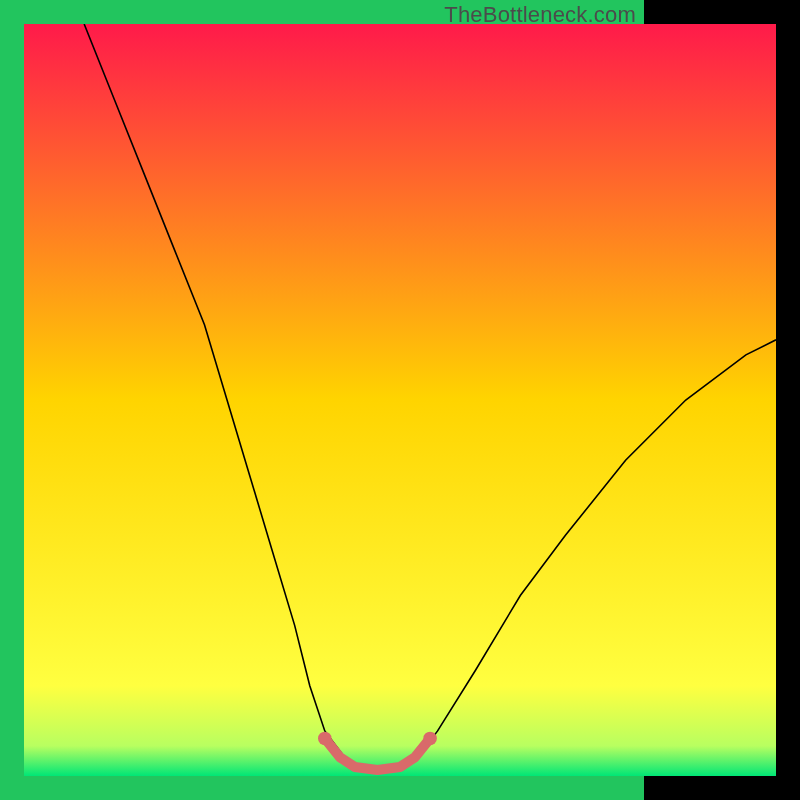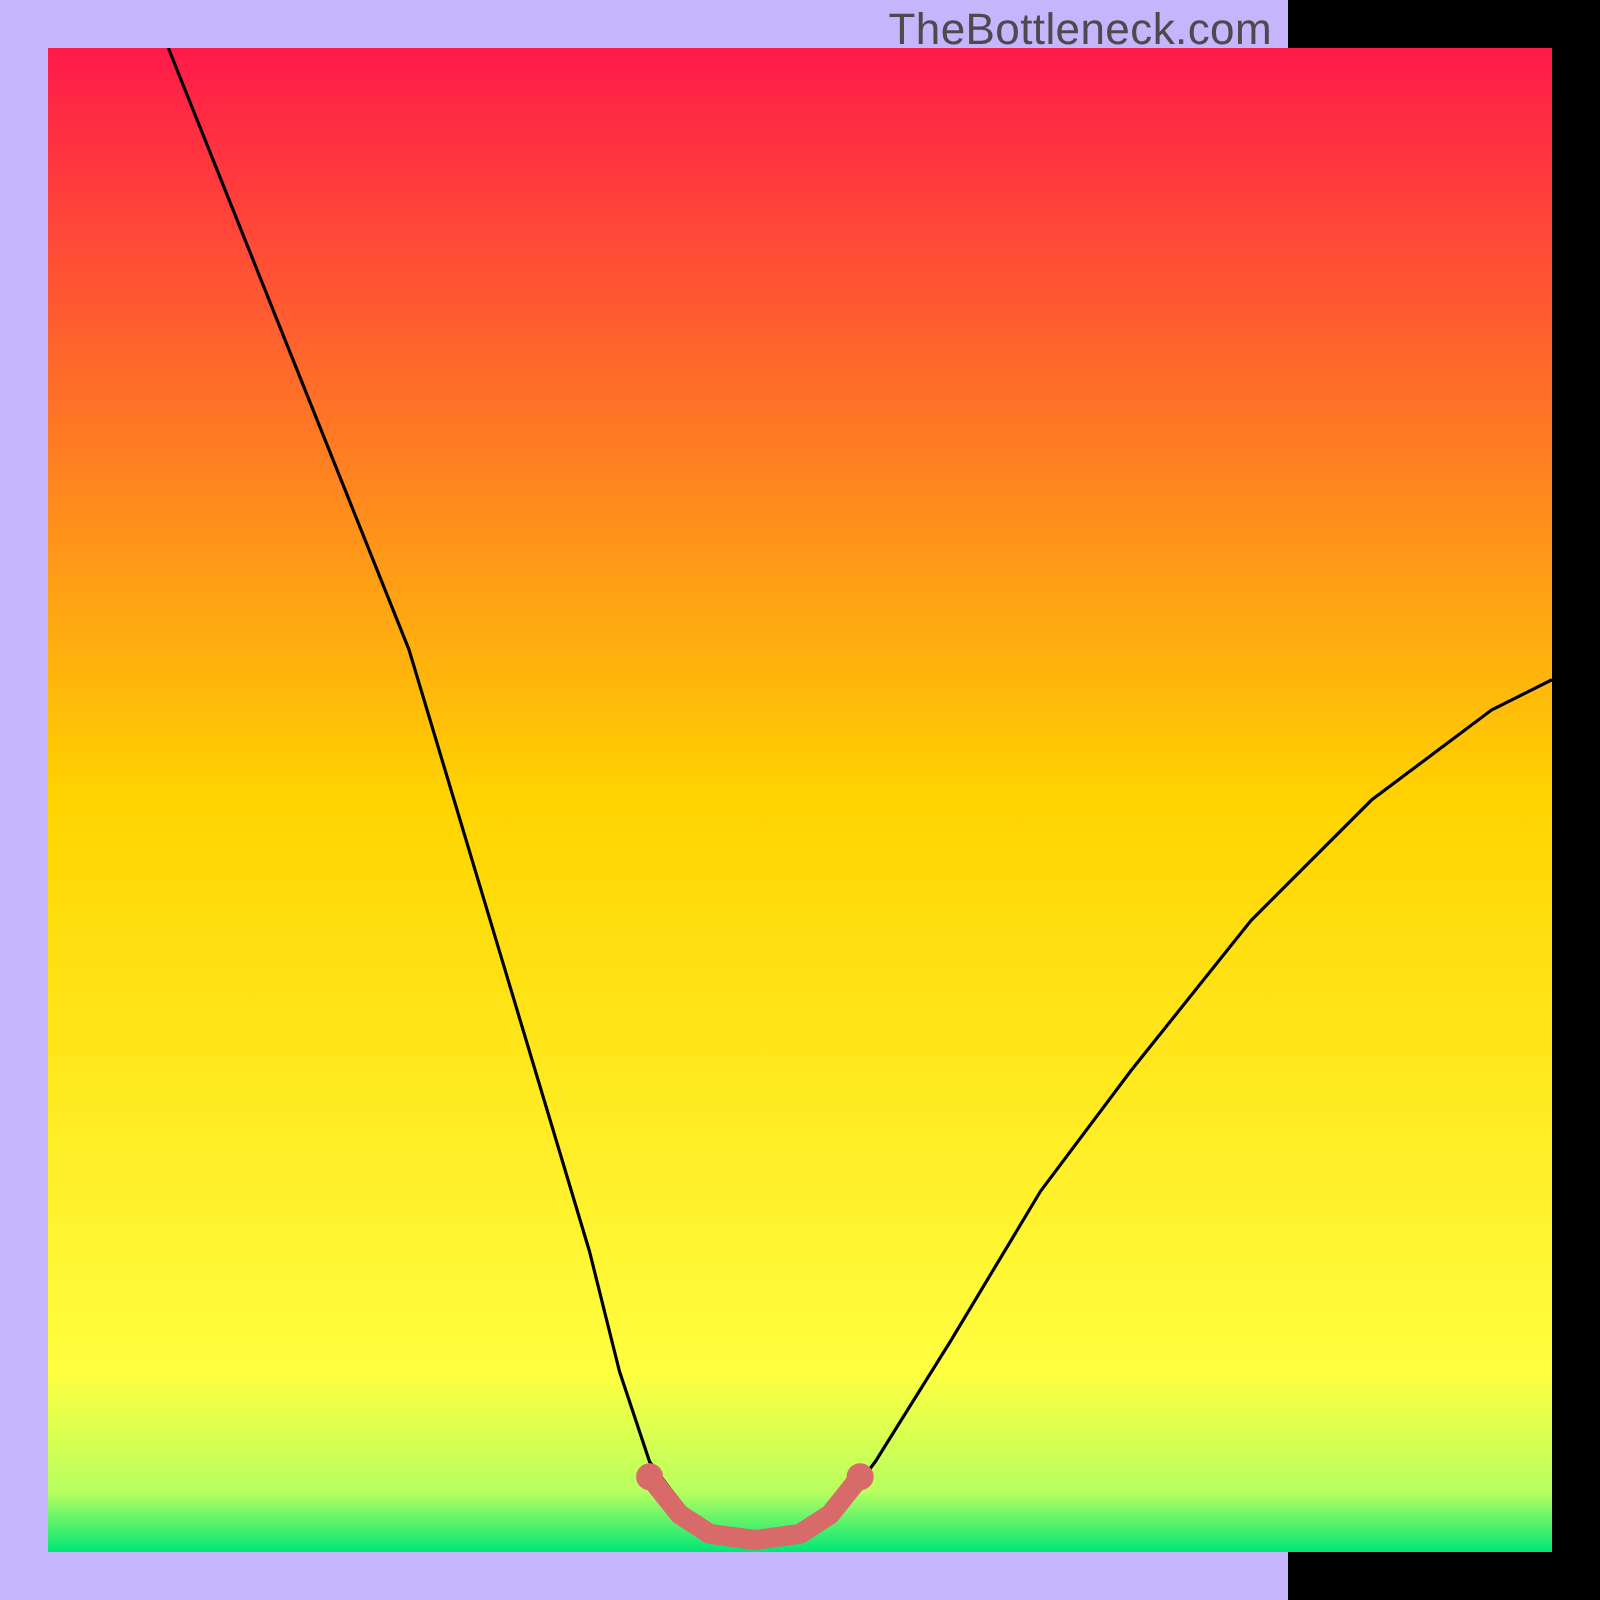--- a/index.html
+++ b/index.html
@@ -8,21 +8,21 @@
     width: 800px;
     height: 800px;
     overflow: hidden;
     background: #000;
     font-family: Arial, Helvetica, sans-serif;
   }
   .frame {
     position: relative;
     width: 644px;
     height: 800px;
-    background: #c4b5fd;
+    background: #22c55e;
     text-align: right;
   }
   .plot {
     position: absolute;
     left: 24px;
     top: 24px;
     width: 752px;
     height: 752px;
     overflow: hidden;
   }

